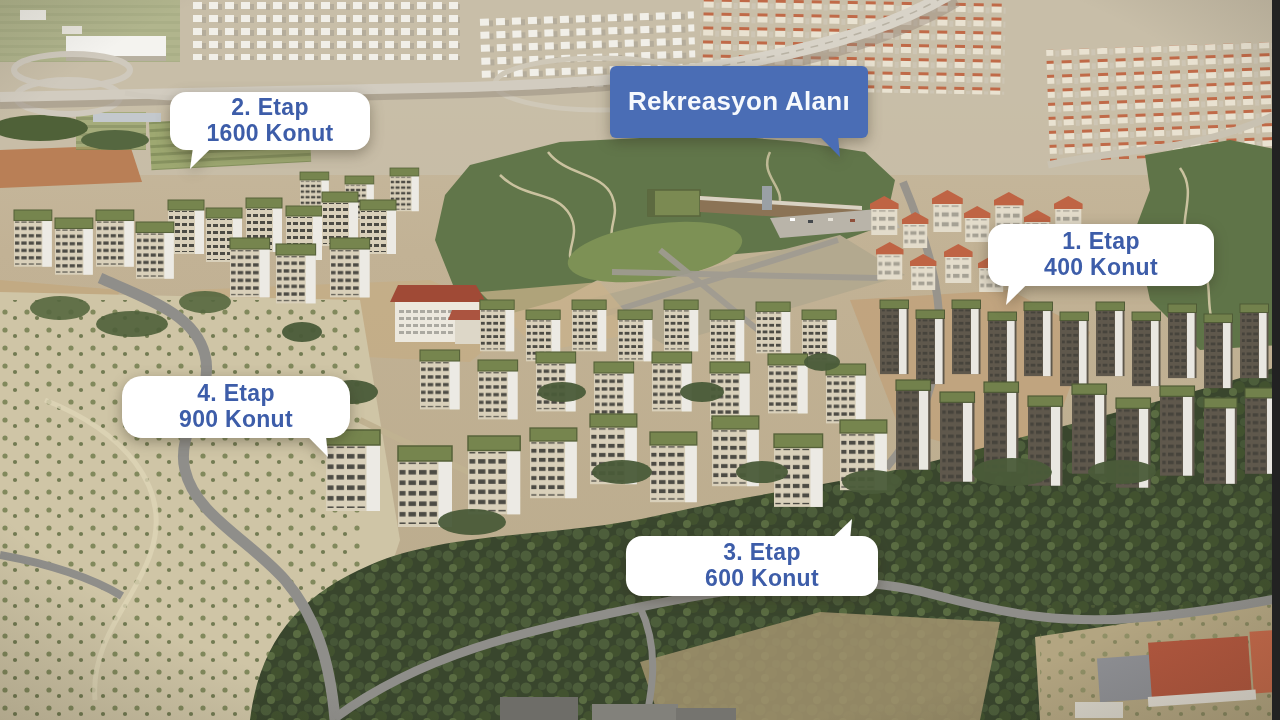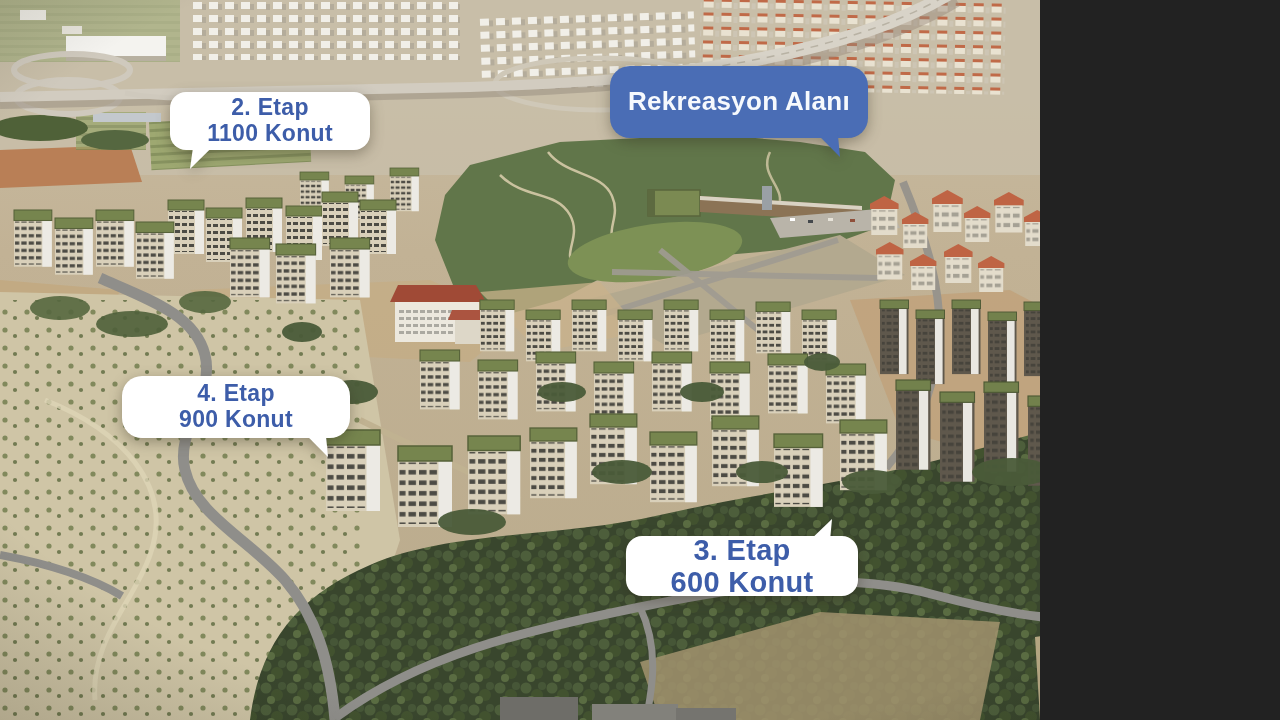--- a/index.html
+++ b/index.html
@@ -1,42 +1,42 @@
 <!DOCTYPE html>
 <html style="--bubble_white: #ffffff; --bubble_blue: #4a6db5; --text_blue: #3d5da9; --text_white: #f6f9fd;"><head>
 <meta charset="utf-8">
 <style>
   html,body{margin:0;padding:0;background:#222;}
   #stage{
-    position:relative;width:1040px;height:720px;overflow:hidden;
+    position:relative;width:1272px;height:720px;overflow:hidden;
     font-family:"Liberation Sans",sans-serif;
     background:#404040;
   }
   #scene{position:absolute;left:0;top:0;width:1280px;height:720px;display:block;}
   .callout{
     position:absolute;display:flex;flex-direction:column;justify-content:center;align-items:center;
     border-radius:16px;
     filter:drop-shadow(0 4px 7px rgba(50,45,30,.38));
     font-weight:bold;text-align:center;line-height:1.12;letter-spacing:.3px;
   }
   .callout .tail{position:absolute;background:inherit;width:30px;height:26px;}
   .callout--white{background:var(--bubble_white,#ffffff);color:var(--text_blue,#3d5da9);}
   .callout--blue{background:var(--bubble_blue,#4a6db5);color:var(--text_white,#ffffff);}
   .tail-dl{bottom:-19px;clip-path:polygon(12% 0,88% 0,0 100%);}
   .tail-dr{bottom:-19px;clip-path:polygon(14% 0,92% 0,100% 100%);}
   .tail-ur{top:-17px;clip-path:polygon(10% 100%,92% 100%,100% 0);height:22px;}
   #c-etap2{left:170px;top:92px;width:200px;height:58px;font-size:23px;}
   #c-etap2 .tail{left:20px;}
-  #c-rekreasyon{left:610px;top:66px;width:258px;height:72px;font-size:26px;border-radius:20px;text-align:right;}
+  #c-rekreasyon{left:610px;top:66px;width:258px;height:72px;font-size:26px;border-radius:6px;text-align:right;}
   #c-rekreasyon .tail{right:28px;}
   #c-etap1{left:988px;top:224px;width:226px;height:62px;font-size:23px;}
   #c-etap1 .tail{left:18px;}
   #c-etap4{left:122px;top:376px;width:228px;height:62px;font-size:23px;border-radius:20px;}
   #c-etap4 .tail{right:22px;}
-  #c-etap3{left:626px;top:536px;width:232px;height:60px;font-size:29px;}
+  #c-etap3{left:626px;top:536px;width:232px;height:60px;font-size:23px;padding-left:20px;}
   #c-etap3 .tail{right:26px;}
 </style>
 </head>
 <body>
 
 <div id="stage">
 
 <svg id="scene" viewBox="0 0 1280 720" aria-hidden="true">
   <defs>
     <linearGradient id="terr" x1="0" y1="0" x2="0" y2="1">
@@ -314,28 +314,33 @@
     <rect x="676" y="708" width="60" height="12" fill="#75746f"></rect>
     <rect x="1075" y="702" width="48" height="16" fill="#d8d4c9"></rect>
   </g>
 
   <rect width="1280" height="720" fill="url(#vig)"></rect>
 </svg>
 
 <div id="c-etap2" class="callout callout--white">
   <div class="tail tail-dl"></div>
   <div>2. Etap</div>
-  <div>1100 Konut</div>
+  <div>1600 Konut</div>
 </div>
 
 <div id="c-rekreasyon" class="callout callout--blue">
   <div class="tail tail-dr"></div>
   <div>Rekreasyon Alanı</div>
 </div>
 
+<div id="c-etap1" class="callout callout--white">
+  <div class="tail tail-dl"></div>
+  <div>1. Etap</div>
+  <div>400 Konut</div>
+</div>
 
 <div id="c-etap4" class="callout callout--white">
   <div class="tail tail-dr"></div>
   <div>4. Etap</div>
   <div>900 Konut</div>
 </div>
 
 <div id="c-etap3" class="callout callout--white">
   <div class="tail tail-ur"></div>
   <div>3. Etap</div>

